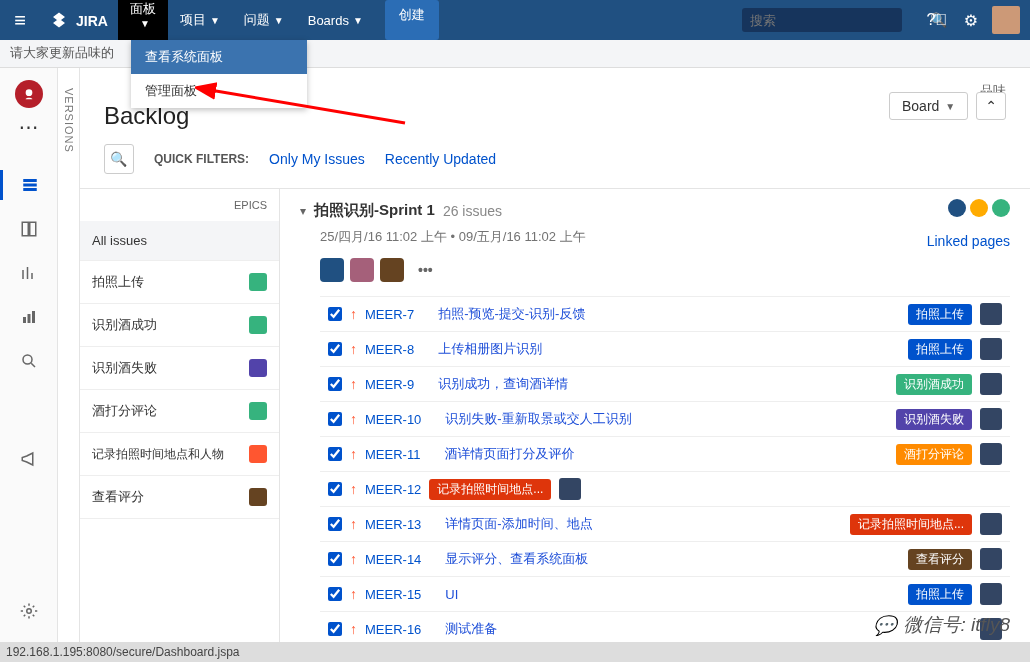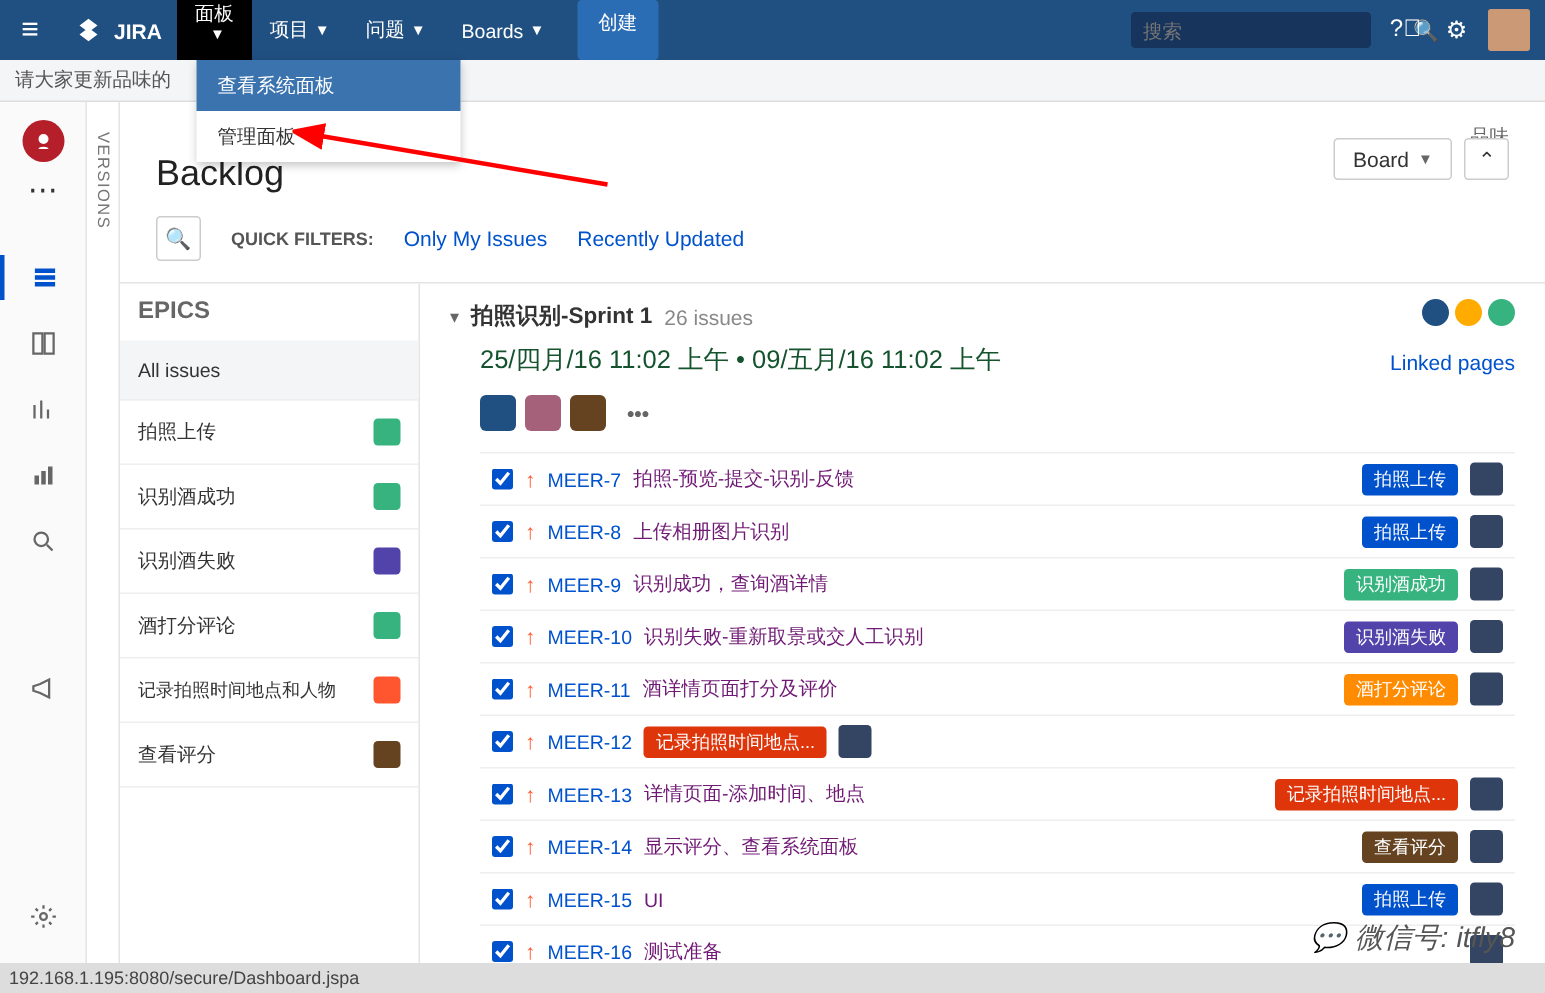--- a/index.html
+++ b/index.html
@@ -8,21 +8,21 @@
   .topnav { height: 40px; background: #205081; display: flex; align-items: center; color: #fff; }
   .hamburger { width: 40px; text-align: center; font-size: 20px; cursor: pointer; }
   .logo { display: flex; align-items: flex-end; gap: 8px; padding: 0 10px; font-weight: bold; }
   .logo svg { width: 18px; height: 18px; }
   .nav-items { display: flex; height: 100%; }
   .nav-item { display: flex; align-items: center; padding: 0 12px; cursor: pointer; font-size: 13px; position: relative; }
   .nav-item.active { background: #000000; flex-direction: column; }
   .nav-item .caret { margin-left: 4px; font-size: 10px; }
   .create-btn { background: #2b6db5; border-radius: 3px; padding: 6px 14px; margin-left: 10px; font-size: 13px; cursor: pointer; }
   .nav-spacer { flex: 1; }
-  .search-box { background: #16345c; border-radius: 3px; padding: 4px 8px; display: flex; align-items: center; width: 160px; margin-right: 6px; }
+  .search-box { background: #16345c; border-radius: 3px; padding: 4px 8px; display: flex; align-items: center; width: 160px; margin-right: 18px; }
   .search-box input { background: transparent; border: none; color: #ccc; outline: none; flex: 1; font-size: 13px; }
   .search-box .icon { color: #aaa; margin-left: 4px; }
   .nav-icon { width: 34px; text-align: center; font-size: 16px; cursor: pointer; }
   .avatar { width: 28px; height: 28px; background: #c97; border-radius: 2px; margin: 0 10px 0 4px; display:inline-block; }
   
   .dropdown { position: absolute; top: 40px; left: 131px; width: 176px; background: #fff; box-shadow: 0 2px 6px rgba(0,0,0,0.25); z-index: 100; }
   .dropdown-item { padding: 8px 14px; font-size: 13px; cursor: pointer; }
   .dropdown-item.highlighted { background: #3b73af; color: #fff; }
   
   .banner { height: 28px; border-bottom: 1px solid #ddd; padding: 4px 10px; font-size: 13px; color: #555; background: #f4f5f7; }
@@ -44,43 +44,43 @@
   .page-title { font-size: 24px; font-weight: 500; color:#222; margin-top:2px; }
   .header-buttons { position:absolute; right:24px; top:24px; display:flex; gap:8px; }
   .header-buttons .btn { border:1px solid #ccc; background:#fff; border-radius:3px; padding:5px 12px; font-size:14px; display:flex; align-items:center; cursor:pointer; }
   .header-buttons .btn .caret{margin-left:6px;font-size:10px;color:#666;}
   .filters-row { display:flex; align-items:center; gap:20px; padding:14px 24px; border-bottom:1px solid #e4e4e4; }
   .filters-row .search-icon-btn { width:30px;height:30px;border:1px solid #ccc;border-radius:3px;display:flex;align-items:center;justify-content:center;cursor:pointer; }
   .filters-row .label { font-size:12px; font-weight:bold; color:#555; }
   .filters-row a { color:#0052cc; text-decoration:none; font-size:14px; }
   .body-area { flex:1; display:flex; overflow:hidden; }
   .epics { width:200px; border-right:1px solid #e4e4e4; display:flex; flex-direction:column; overflow:auto; }
-  .epics-header { font-size:16px; font-weight:bold; color:#666; padding:10px 12px; }
+  .epics-header { font-size:11px; font-weight:normal; color:#666; padding:10px 12px;text-align:right; }
   .epic-item { padding:12px 12px; border-bottom:1px solid #eee; font-size:13px; display:flex; justify-content:space-between; align-items:center; cursor:pointer; }
   .epic-item.active { background:#f4f5f7; }
   .epic-color { width:18px; height:18px; border-radius:3px; display:inline-block; }
   .backlog { flex:1; padding:12px 20px; overflow:auto; position:relative; }
   .sprint-header { display:flex; align-items:center; gap:8px; }
   .sprint-header .twisty { color:#666; font-size:12px; cursor:pointer; }
   .sprint-header strong { font-size:15px; }
   .sprint-header .count { color:#888; font-size:14px; }
   .status-balls { position:absolute; right:20px; top:10px; display:flex; gap:4px; }
   .ball { width:18px;height:18px;border-radius:50%; }
-  .dates { font-size:17px; color:#14532d; margin:8px 0 12px 20px; }
+  .dates { font-size:13px; color:#737373; margin:8px 0 12px 20px; }
   .linked { position:absolute; right:20px; top:44px; color:#0052cc; font-size:14px; text-decoration:none; }
   .epic-filter-row { display:flex; gap:6px; margin:0 0 14px 20px; align-items:center; }
   .swatch { width:24px; height:24px; border-radius:4px; }
   .more-dots { color:#666; margin-left:8px; cursor:pointer; font-weight:bold;}
   .issues { margin-left:20px; }
   .issue { display:flex; align-items:center; padding:6px 8px; border-top:1px solid #eee; gap:8px; cursor:pointer; }
   .issue:last-child{border-bottom:1px solid #eee;}
   .chk { width:14px;height:14px; accent-color:#0052cc; }
   .arrow-up { color:#ff5630; font-weight:bold; }
   .issue-key { color:#0052cc; font-size:13px; }
-  .issue-summary { flex:1; font-size:13px; color:#701a75; white-space:nowrap; overflow:hidden; text-overflow:ellipsis; }
+  .issue-summary { flex:1; font-size:13px; color:#1d4ed8; white-space:nowrap; overflow:hidden; text-overflow:ellipsis;margin-left:16px; }
   .epic-label { font-size:12px; padding:2px 8px; border-radius:3px; color:#fff; white-space:nowrap; max-width:140px; overflow:hidden; text-overflow:ellipsis; }
   .avatar-placeholder { width:22px;height:22px; background:#334563; border-radius:3px; }
   
   .statusbar { position:absolute; bottom:0; left:0; right:0; height:20px; background:#ddd; font-size:12px; color:#444; display:flex; align-items:center; padding:0 6px; }
   
   .red-arrow { position:absolute; top:68px; left:195px; z-index:101; pointer-events:none; }
   
   .watermark { position:absolute; right:20px; bottom:24px; color:#555; font-size:19px; z-index:50; display:flex; align-items:center; gap:6px; pointer-events:none; font-style:italic;}
 </style>
 </head>

